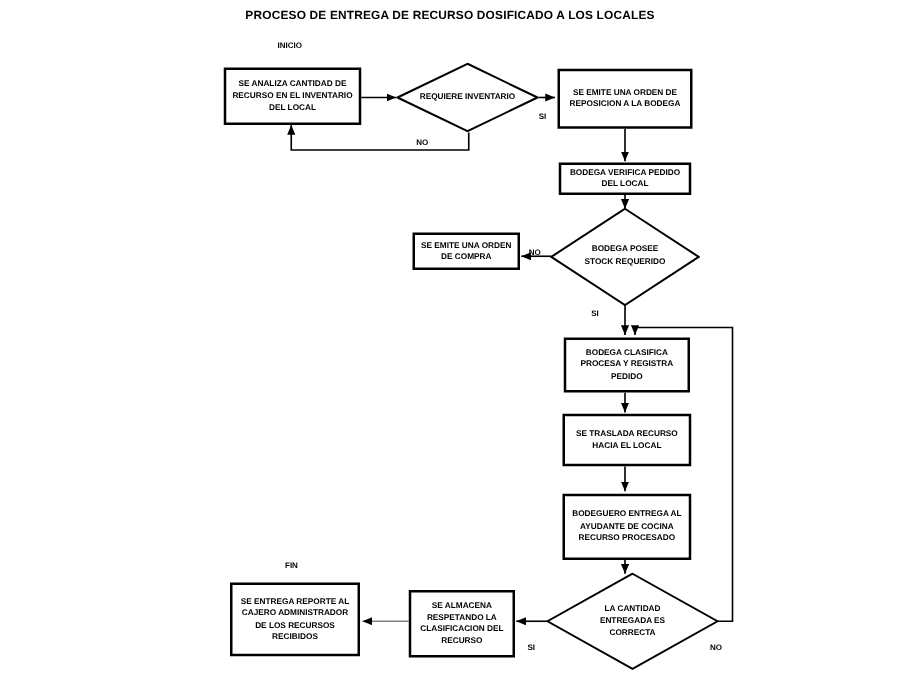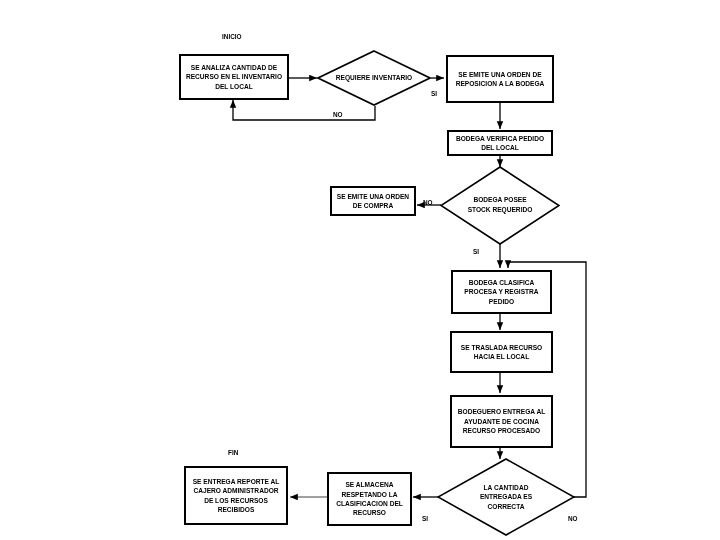--- a/index.html
+++ b/index.html
@@ -75,20 +75,21 @@
     font-weight: bold;
     color: #000000;
     white-space: nowrap;
   }
 </style>
 </head>
 <body>
 
 <div id="canvas">
 
+  <div class="title">PROCESO DE ENTREGA DE RECURSO DOSIFICADO A LOS LOCALES</div>
 
   <svg id="flow-svg" viewBox="0 0 720 540">
     <defs>
       <marker id="arrow" markerWidth="7" markerHeight="7" refX="6" refY="2.5" orient="auto" markerUnits="strokeWidth">
         <path d="M0,0 L6,2.5 L0,5 z" fill="#000000"></path>
       </marker>
     </defs>
     <g stroke="#000000" stroke-width="1.3" fill="none">
 
       <line x1="288" y1="78" x2="317" y2="78" marker-end="url(#arrow)"></line>

